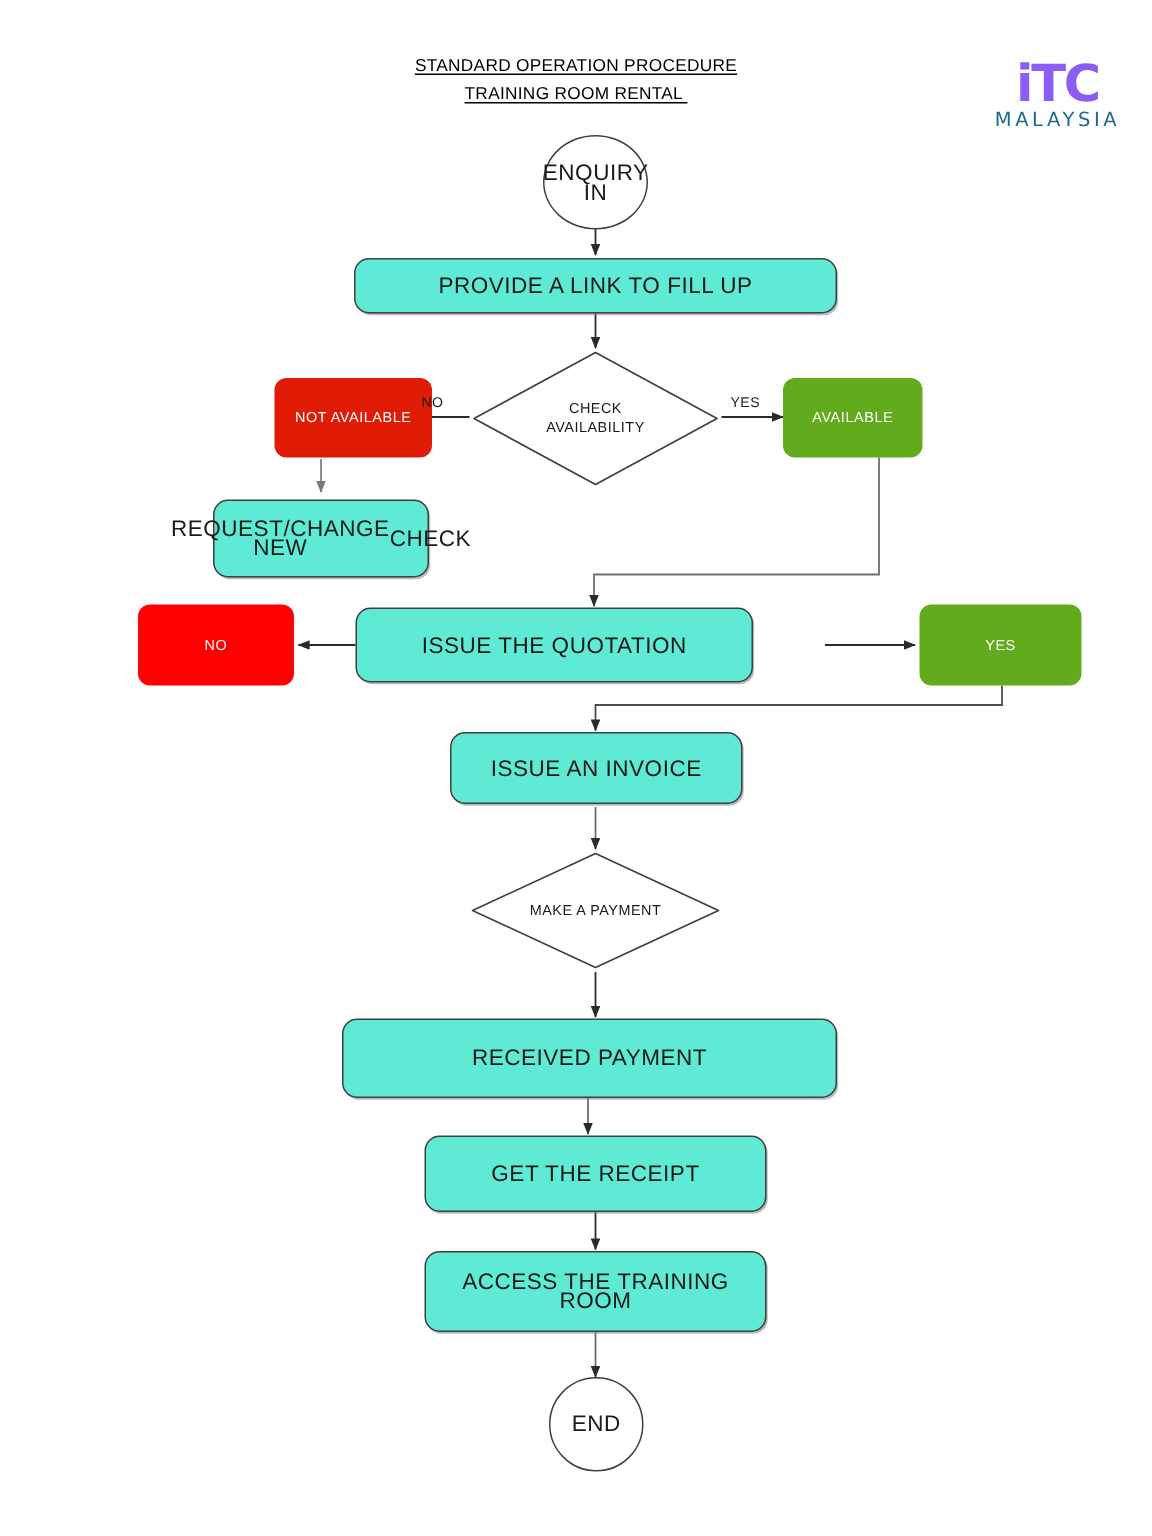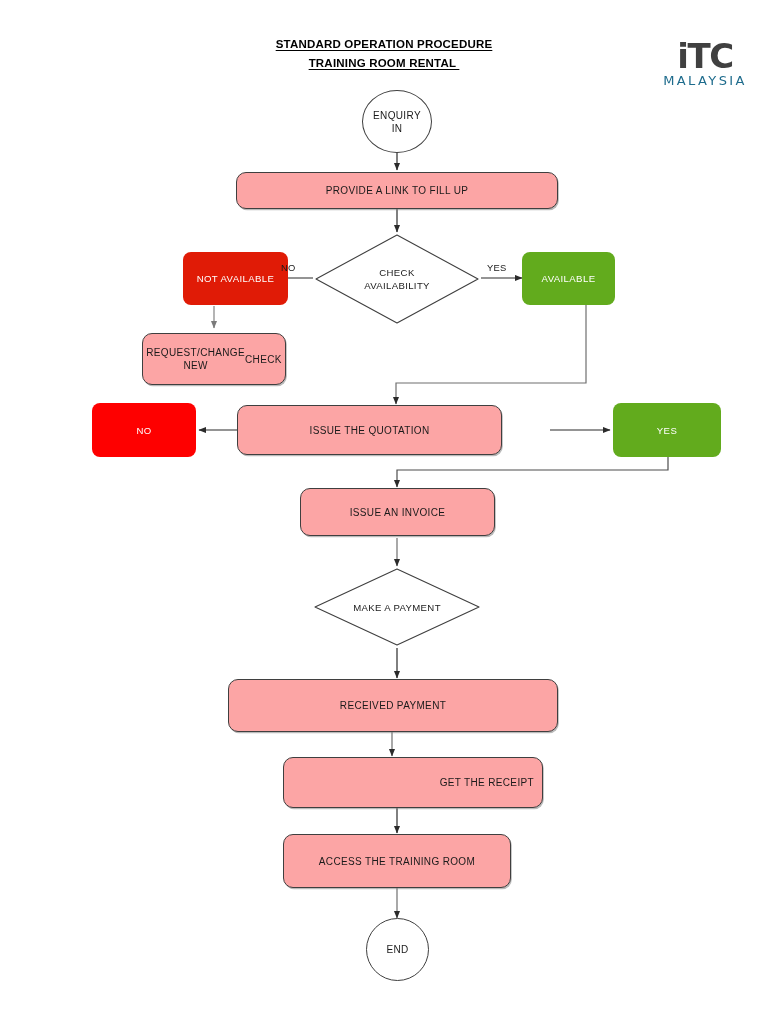--- a/index.html
+++ b/index.html
@@ -20,21 +20,21 @@
   #title-block {
     position: absolute;
     left: 0; top: 34px;
     width: 768px;
     text-align: center;
     pointer-events: none;
   }
   #title-block .tline {
     display: inline-block;
     font-size: 11.5px;
-    font-weight: bold;
+    font-weight: normal;
     letter-spacing: 0.2px;
     color: #000;
     text-decoration: underline;
     text-underline-offset: 2px;
     line-height: 17px;
     white-space: pre;
   }
   #title-line-1 { margin-left: 0px; }
   #title-line-2 { margin-left: 0px; }
 
@@ -44,21 +44,21 @@
     left: 655px; top: 38px;
     width: 100px; height: 60px;
     text-align: center;
     user-select: none;
   }
   #logo .logo-mark {
     font-size: 34px;
     font-weight: bold;
     letter-spacing: -1.5px;
     line-height: 36px;
-    color: #404040;
+    color: #8b5cf6;
     font-family: "DejaVu Sans", sans-serif;
   }
   #logo .logo-sub {
     font-size: 13px;
     letter-spacing: 2.4px;
     color: #1d6b8c;
     line-height: 13px;
     font-weight: normal;
     font-family: "DejaVu Sans", sans-serif;
   }
@@ -70,28 +70,28 @@
     width: 768px; height: 1024px;
   }
 
   
   .node {
     position: absolute;
     display: flex;
     align-items: center;
     justify-content: center;
     text-align: center;
-    font-size: 10px;
+    font-size: 15px;
     letter-spacing: 0.35px;
     color: #1a1a1a;
     line-height: 13px;
     padding: 2px 8px;
   }
   .proc {
-    background: #fca5a5;
+    background: #5eead4;
     border: 1.1px solid #3f3f3f;
     border-radius: 10px;
     box-shadow: 1.2px 1.6px 0 -0.4px rgba(130,130,130,0.55);
   }
   .term {
     background: #ffffff;
     border: 1.1px solid #3f3f3f;
     border-radius: 50%;
   }
   .chip {
@@ -252,21 +252,21 @@
     </svg>
     <div class="dlabel">
       <div>MAKE A PAYMENT</div>
     </div>
   </div>
 
   <div class="node proc" style="left:228px; top:679px; width:330px; height:53px;">
     <span>RECEIVED PAYMENT</span>
   </div>
 
-  <div class="node proc" style="left:283px; top:757px; width:260px; height:51px;justify-content:flex-end;">
+  <div class="node proc" style="left:283px; top:757px; width:228px; height:51px;">
     <span>GET THE RECEIPT</span>
   </div>
 
   <div class="node proc" style="left:283px; top:834px; width:228px; height:54px;">
     <span>ACCESS THE TRAINING ROOM</span>
   </div>
 
   <div class="node term" style="left:366px; top:918px; width:63px; height:63px;">
     <span>END</span>
   </div>

